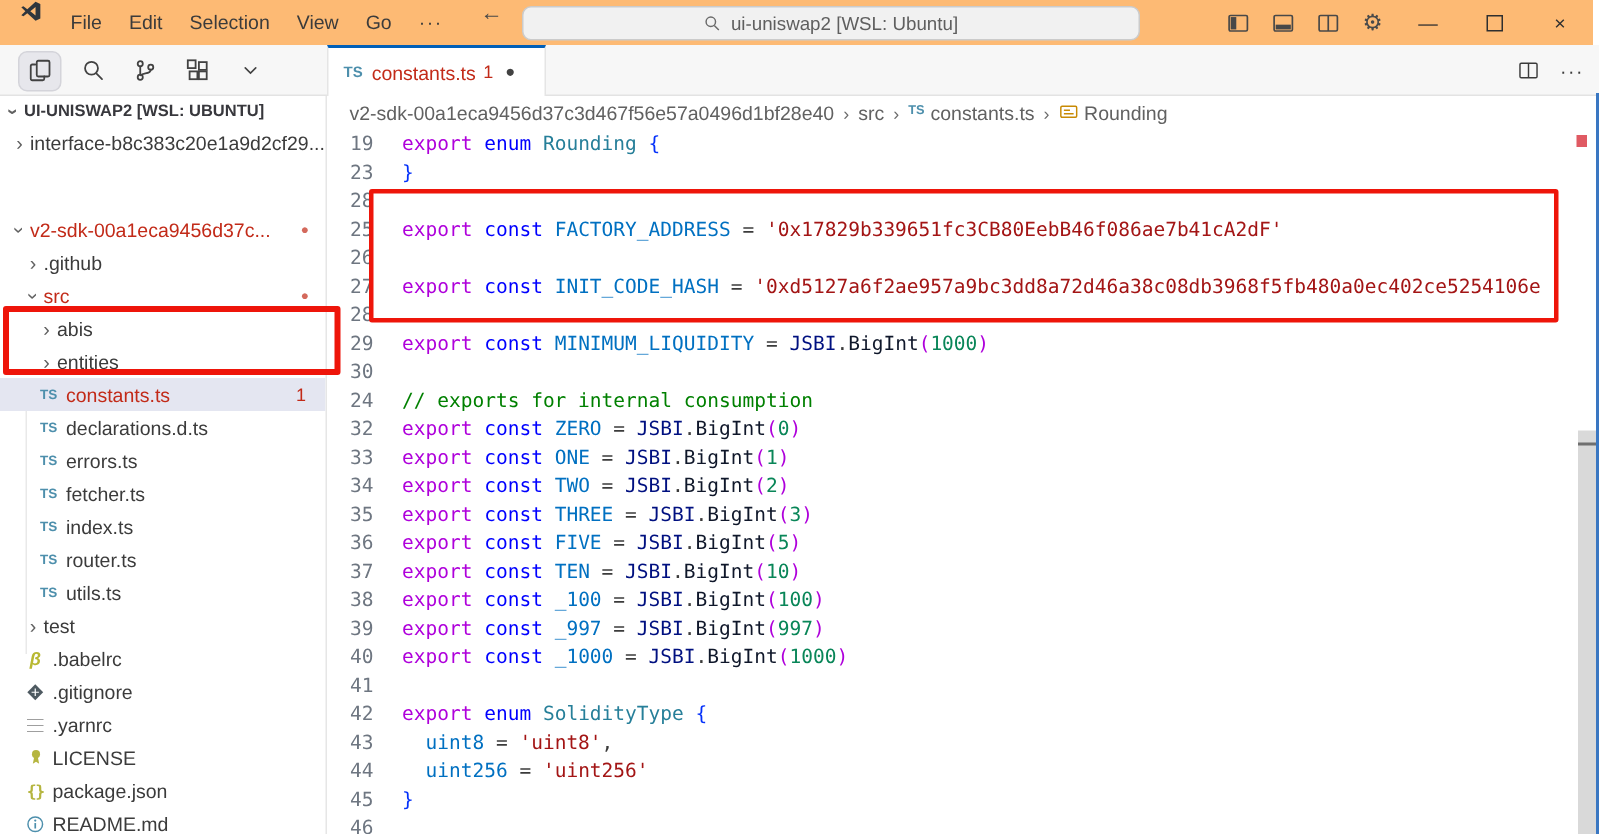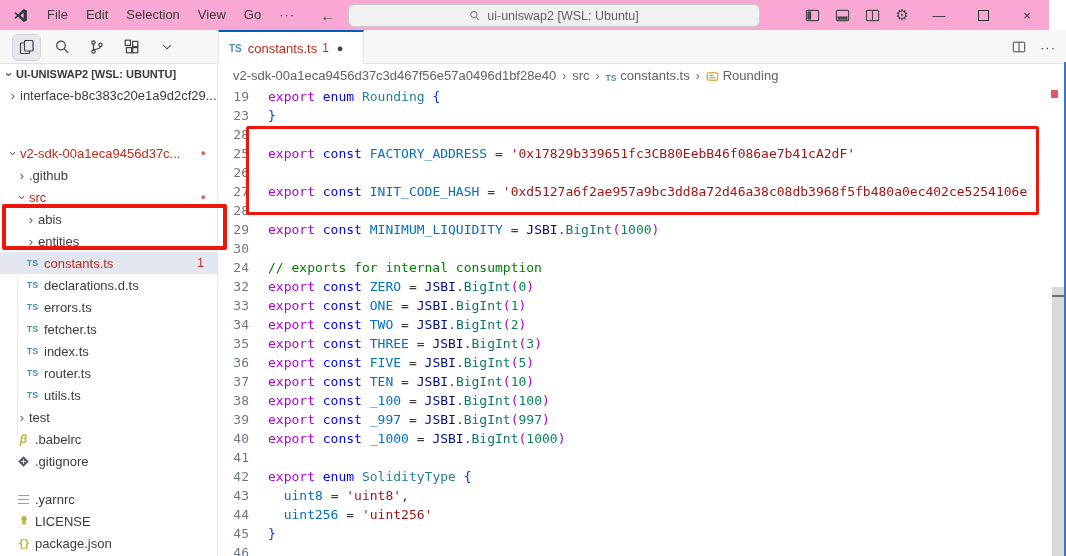--- a/index.html
+++ b/index.html
@@ -1,19 +1,19 @@
 <!DOCTYPE html>
 <html><head>
 <meta charset="utf-8">
 <style>
   html,body{margin:0;padding:0;}
   body{width:1066px;height:556px;position:relative;overflow:hidden;background:#fff;
        font-family:"Liberation Sans",sans-serif;color:#3b3b3b;-webkit-font-smoothing:antialiased;}
   
-  .titlebar{position:absolute;left:0;top:0;right:17px;height:30px;background:#f9a8d4;display:flex;align-items:center;}
+  .titlebar{position:absolute;left:0;top:0;right:4px;height:30px;background:#fdba74;display:flex;align-items:flex-start;}
   .logo{margin-left:13px;display:flex;align-items:center;}
   .menus{display:flex;margin-left:10px;}
   .menu-item{padding:0 9px;font-size:13px;line-height:30px;color:#3b3b3b;cursor:default;}
   .menu-more{padding:0 9px;font-size:13px;line-height:30px;color:#3b3b3b;letter-spacing:1px;}
   .nav{display:flex;margin-left:16px;gap:16px;font-size:15px;color:#474747;}
   .searchbox{position:absolute;left:348px;top:4px;width:410px;height:21px;background:#f1f1f1;
              border:1px solid #cbcbcb;border-radius:6px;display:flex;align-items:center;
              justify-content:center;gap:6px;font-size:12.5px;color:#5f5f5f;}
   .win-right{position:absolute;right:0;top:0;height:30px;display:flex;align-items:center;}
   .tb-btn{width:30px;height:30px;display:flex;align-items:center;justify-content:center;color:#484848;}
@@ -53,30 +53,30 @@
   .ts-text{font-size:9px;font-weight:700;color:#4d8fac;}
   .ts-box{width:13px;height:13px;background:#3178c6;border-radius:2px;color:#fff;font-size:7px;font-weight:700;
           display:flex;align-items:center;justify-content:center;}
   .json-icn{font-family:"DejaVu Sans Mono",monospace;font-size:11px;font-weight:700;color:#b5b53f;letter-spacing:-1px;}
   .babel-icn{font-size:12px;font-weight:700;font-style:italic;color:#b8b832;}
   .yarn-icn{width:11px;height:9px;background:repeating-linear-gradient(#9f9f9f 0 1px,transparent 1px 4px);}
   
   .editor{position:absolute;left:219px;top:64px;right:0;bottom:0;background:#fff;}
   .breadcrumb{height:23px;display:flex;align-items:center;font-size:13px;color:#616161;padding-left:14px;gap:3px;white-space:nowrap;}
   .bc-sep{font-size:12px;color:#6c6c6c;padding:0 3px;}
-  .bc-item{display:flex;align-items:flex-end;gap:4px;}
+  .bc-item{display:flex;align-items:flex-start;gap:4px;}
   .bc-ts{font-size:8.5px;font-weight:700;color:#4d8fac;}
   .codearea{position:absolute;left:0;top:23px;right:16px;bottom:0;overflow:hidden;
             font-family:"DejaVu Sans Mono","Liberation Mono",monospace;font-size:13px;line-height:19px;}
   .cl{display:flex;height:19px;white-space:pre;}
   .ln{width:30px;flex:none;text-align:right;color:#6e7681;}
   .ct{margin-left:19px;}
   .tk-k{color:#af00db}.tk-d{color:#0000ff}.tk-y{color:#267f99}.tk-c{color:#0070c1}
   .tk-s{color:#a31515}.tk-m{color:#008000}.tk-nm{color:#098658}.tk-v{color:#001080}
-  .tk-f{color:#0f766e}.tk-b{color:#0431fa}.tk-p{color:#af00db}.tk-o{color:#3b3b3b}.tk-u{color:#3b3b3b}
+  .tk-f{color:#0f172a}.tk-b{color:#0431fa}.tk-p{color:#af00db}.tk-o{color:#3b3b3b}.tk-u{color:#3b3b3b}
   
   .ruler-error{position:absolute;right:8px;top:26px;width:7px;height:8px;background:#e05a63;}
   .scroll-thumb{position:absolute;right:1px;top:223px;bottom:0;width:13px;background:#cfcfcf;opacity:.8;}
   .scroll-line{position:absolute;right:1px;top:231px;width:13px;height:2px;background:#6f6f6f;}
   .win-border{position:absolute;right:0;top:62px;bottom:0;width:2px;background:#3a77c2;}
   
   .annot{position:absolute;border:4px solid #ee150a;border-radius:2px;z-index:30;background:transparent;}
   #annot-sidebar{left:2px;top:204px;width:217px;height:38px;}
   #annot-code{left:246px;top:126px;width:787px;height:83px;border-width:3px;}
   svg{display:block;}
@@ -281,21 +281,21 @@
       </div>
       <div class="sb-row" style="padding-left: 15px;">
         <span class="sb-icon">
           <svg width="13" height="13" viewBox="0 0 16 16">
             <path d="M8 1.5 L14.5 8 L8 14.5 L1.5 8 Z" fill="#4e5a61"></path>
             <path d="M5 8 h6 M8 5 v6" stroke="#fff" stroke-width="1"></path>
           </svg>
         </span>
         <span class="sb-label">.gitignore</span>
       </div>
-      <div class="sb-row" style="padding-left: 15px; margin-top: 16px;">
+      <div class="sb-row" style="padding-left: 15px;">
         <span class="sb-icon">
           <span class="yarn-icn"></span>
         </span>
         <span class="sb-label">.yarnrc</span>
       </div>
       <div class="sb-row" style="padding-left: 15px;">
         <span class="sb-icon">
           <svg width="12" height="14" viewBox="0 0 16 18">
             <circle cx="8" cy="6" r="3.6" fill="#b5b53f"></circle>
             <path d="M6.3 9 L5.2 14.5 L8 12.7 L10.8 14.5 L9.7 9 Z" fill="#b5b53f"></path>

